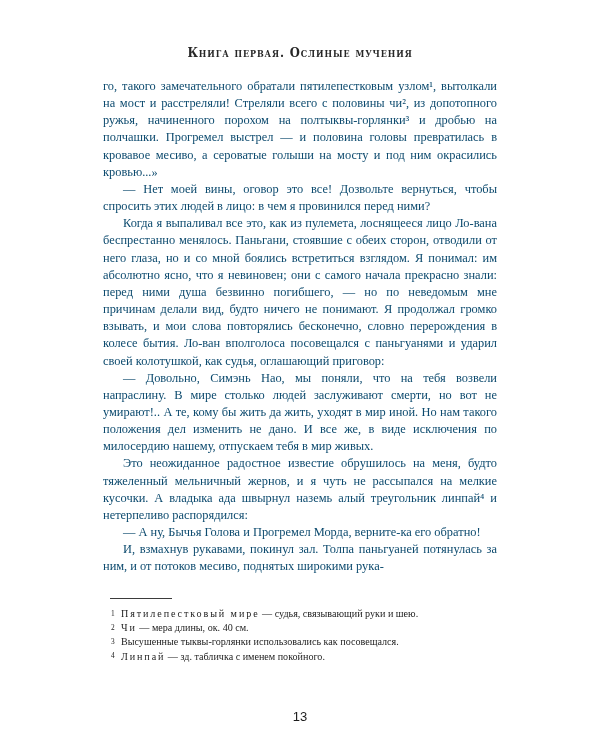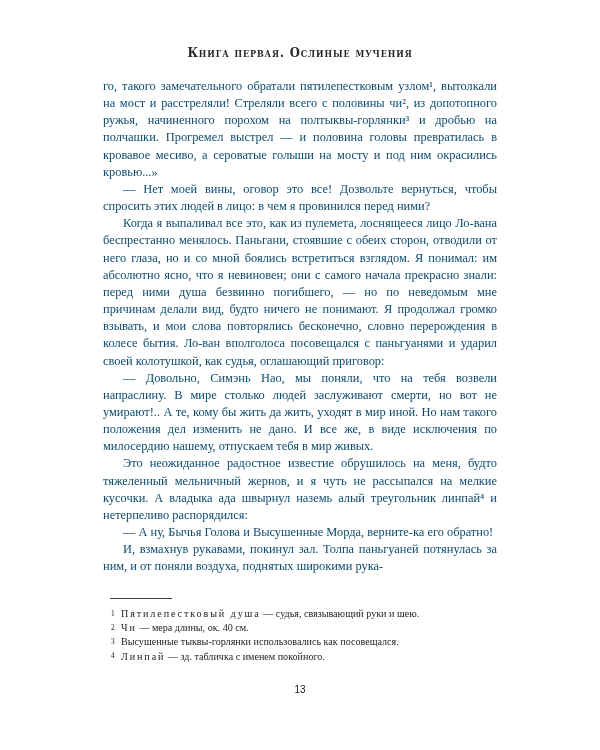--- a/index.html
+++ b/index.html
@@ -103,50 +103,50 @@
   }
 
   .fn-term {
     letter-spacing: 1.9px;
   }
 
   
   .folio {
     position: absolute;
     left: 0;
-    top: 684px;
+    top: 709px;
     width: 600px;
     text-align: center;
-    font-size: 10px;
+    font-size: 13px;
     color: #1c1c1c;
     font-family: "Liberation Sans", sans-serif;
   }
 </style>
 </head>
 <body>
 
 <div class="page">
 
   <div class="running-head">Книга первая. Ослиные мучения</div>
 
   <div class="textblock">
     <p class="para no-indent">го, такого замечательного обратали пятилепестковым узлом¹, вытолкали на мост и расстреляли! Стреляли всего с половины чи², из допотопного ружья, начиненного порохом на полтыквы-горлянки³ и дробью на полчашки. Прогремел выстрел — и половина головы превратилась в кровавое месиво, а сероватые голыши на мосту и под ним окрасились кровью...»</p>
     <p class="para">— Нет моей вины, оговор это все! Дозвольте вернуться, чтобы спросить этих людей в лицо: в чем я провинился перед ними?</p>
     <p class="para">Когда я выпаливал все это, как из пулемета, лоснящееся лицо Ло-вана беспрестанно менялось. Паньгани, стоявшие с обеих сторон, отводили от него глаза, но и со мной боялись встретиться взглядом. Я понимал: им абсолютно ясно, что я невиновен; они с самого начала прекрасно знали: перед ними душа безвинно погибшего, — но по неведомым мне причинам делали вид, будто ничего не понимают. Я продолжал громко взывать, и мои слова повторялись бесконечно, словно перерождения в колесе бытия. Ло-ван вполголоса посовещался с паньгуанями и ударил своей колотушкой, как судья, оглашающий приговор:</p>
     <p class="para">— Довольно, Симэнь Нао, мы поняли, что на тебя возвели напраслину. В мире столько людей заслуживают смерти, но вот не умирают!.. А те, кому бы жить да жить, уходят в мир иной. Но нам такого положения дел изменить не дано. И все же, в виде исключения по милосердию нашему, отпускаем тебя в мир живых.</p>
     <p class="para">Это неожиданное радостное известие обрушилось на меня, будто тяжеленный мельничный жернов, и я чуть не рассыпался на мелкие кусочки. А владыка ада швырнул наземь алый треугольник линпай⁴ и нетерпеливо распорядился:</p>
-    <p class="para">— А ну, Бычья Голова и Высушенные Морда, верните-ка его обратно!</p>
-    <p class="para">И, взмахнув рукавами, покинул зал. Толпа паньгуаней потянулась за ним, и от поняли воздуха, поднятых широкими рука-</p>
+    <p class="para">— А ну, Бычья Голова и Прогремел Морда, верните-ка его обратно!</p>
+    <p class="para">И, взмахнув рукавами, покинул зал. Толпа паньгуаней потянулась за ним, и от потоков месиво, поднятых широкими рука-</p>
   </div>
 
   <div class="footnote-zone">
     <div class="footnote-rule"></div>
     <ul class="footnotes">
       <li class="footnote">
-        <span class="fn-marker">1</span><span class="fn-term">Пятилепестковый душа</span><span> — судья, связывающий руки и шею.</span>
+        <span class="fn-marker">1</span><span class="fn-term">Пятилепестковый мире</span><span> — судья, связывающий руки и шею.</span>
       </li>
       <li class="footnote">
         <span class="fn-marker">2</span><span class="fn-term">Чи</span><span> — мера длины, ок. 40 см.</span>
       </li>
       <li class="footnote">
         <span class="fn-marker">3</span><span class="fn-term"></span><span>Высушенные тыквы-горлянки использовались как посовещался.</span>
       </li>
       <li class="footnote">
         <span class="fn-marker">4</span><span class="fn-term">Линпай</span><span> — зд. табличка с именем покойного.</span>
       </li>

